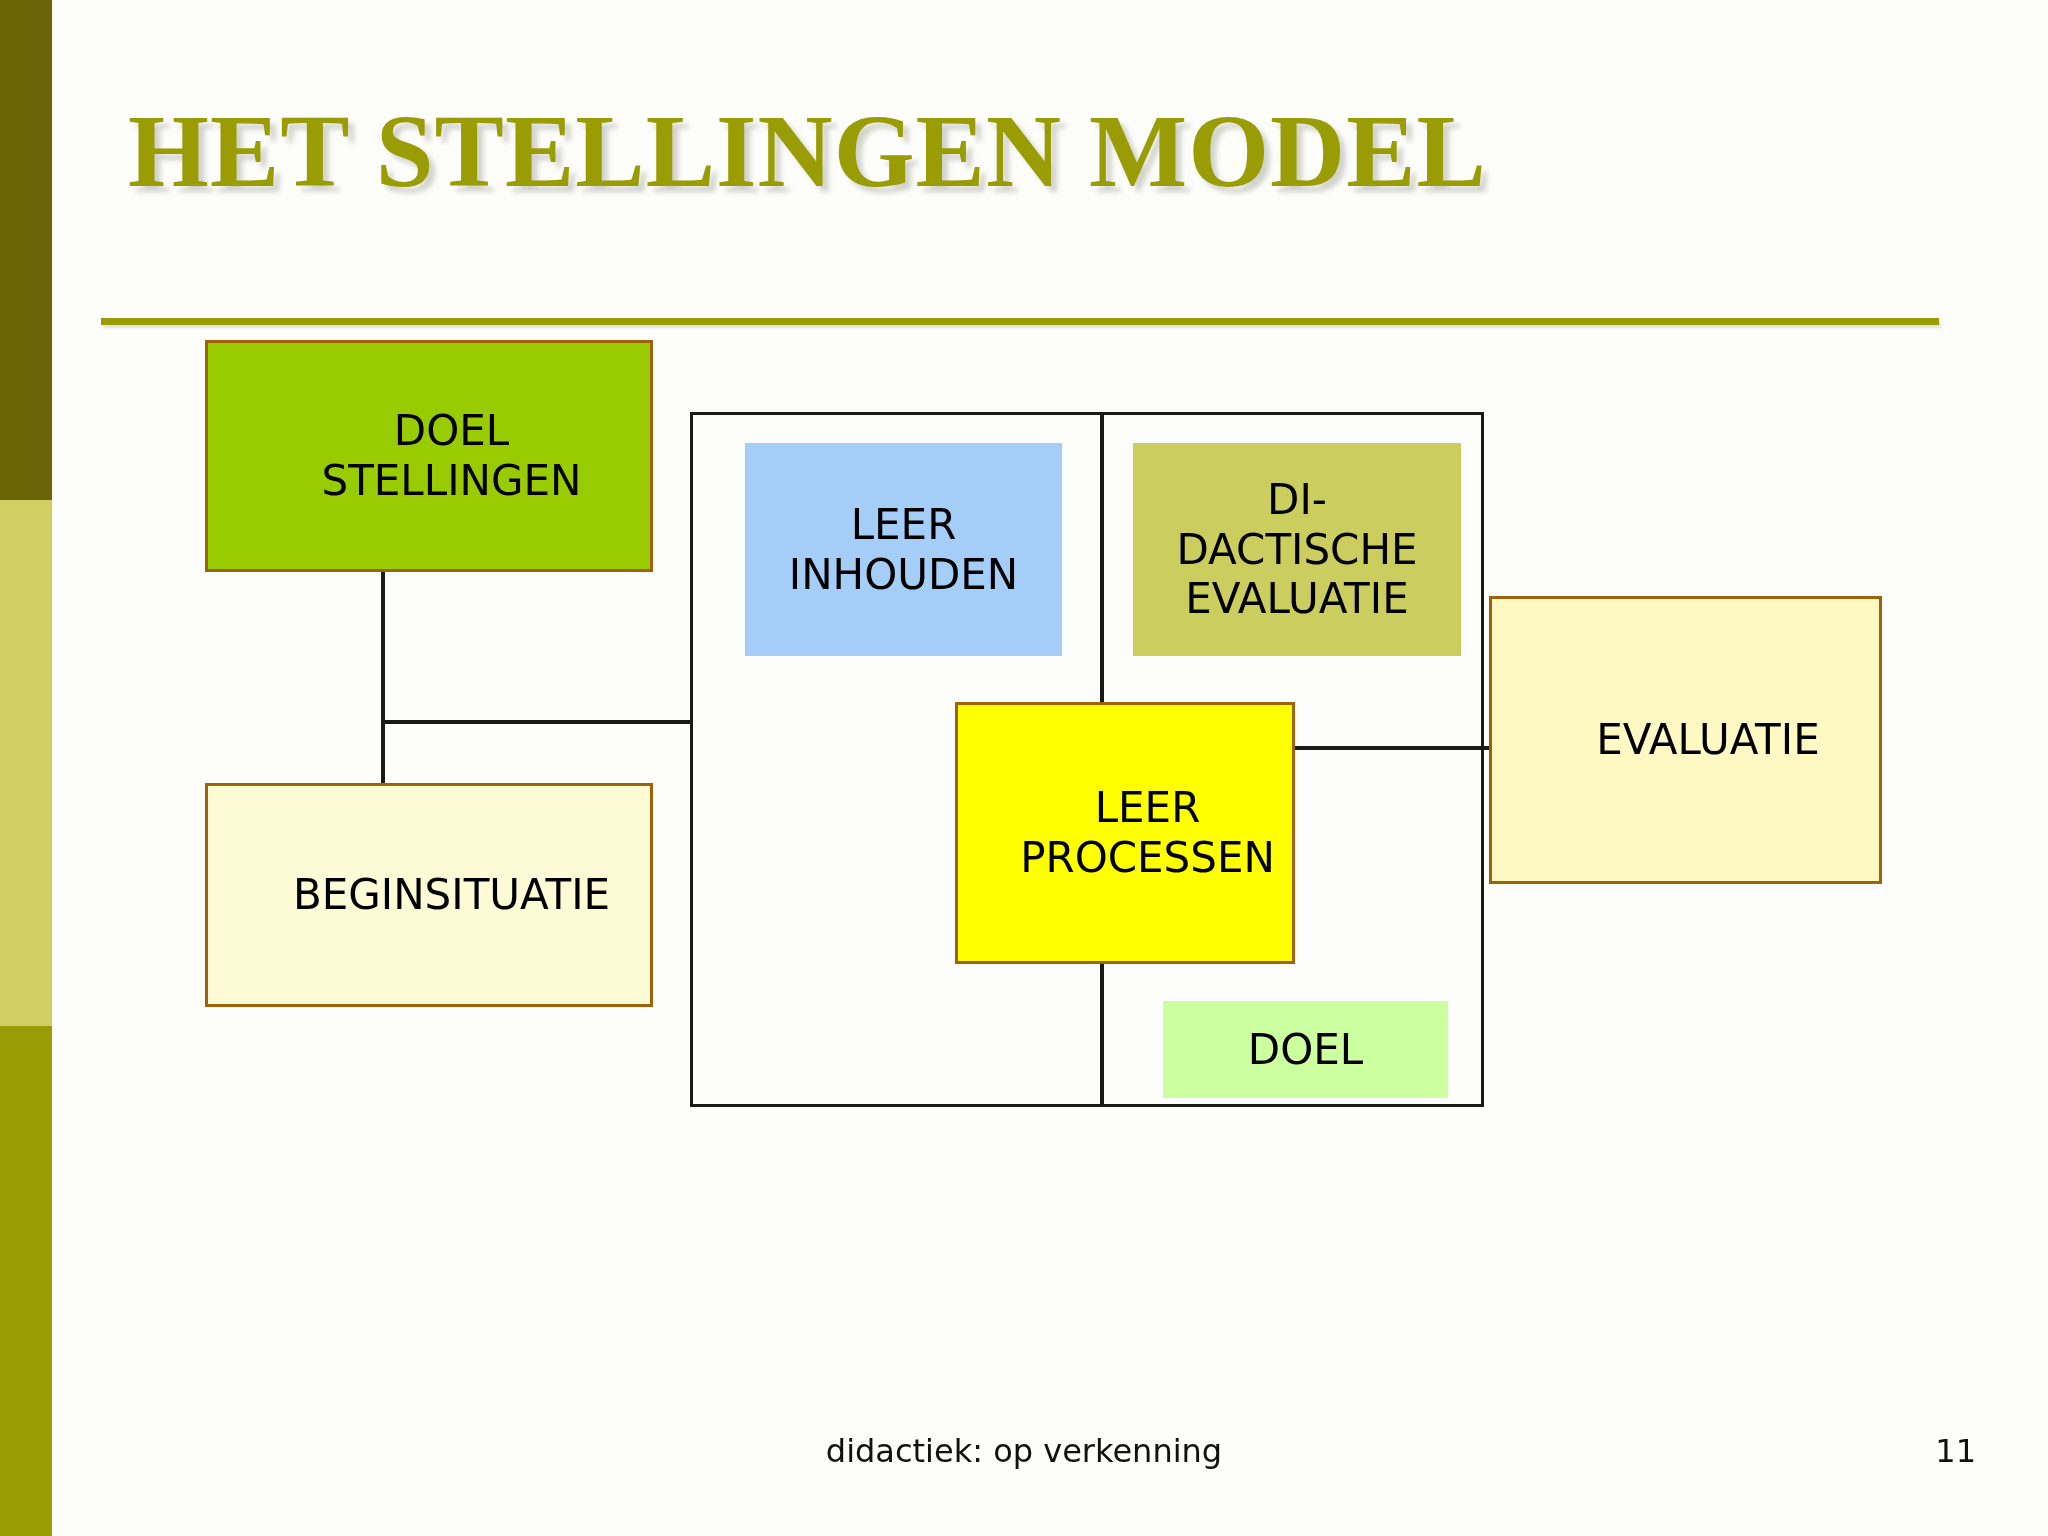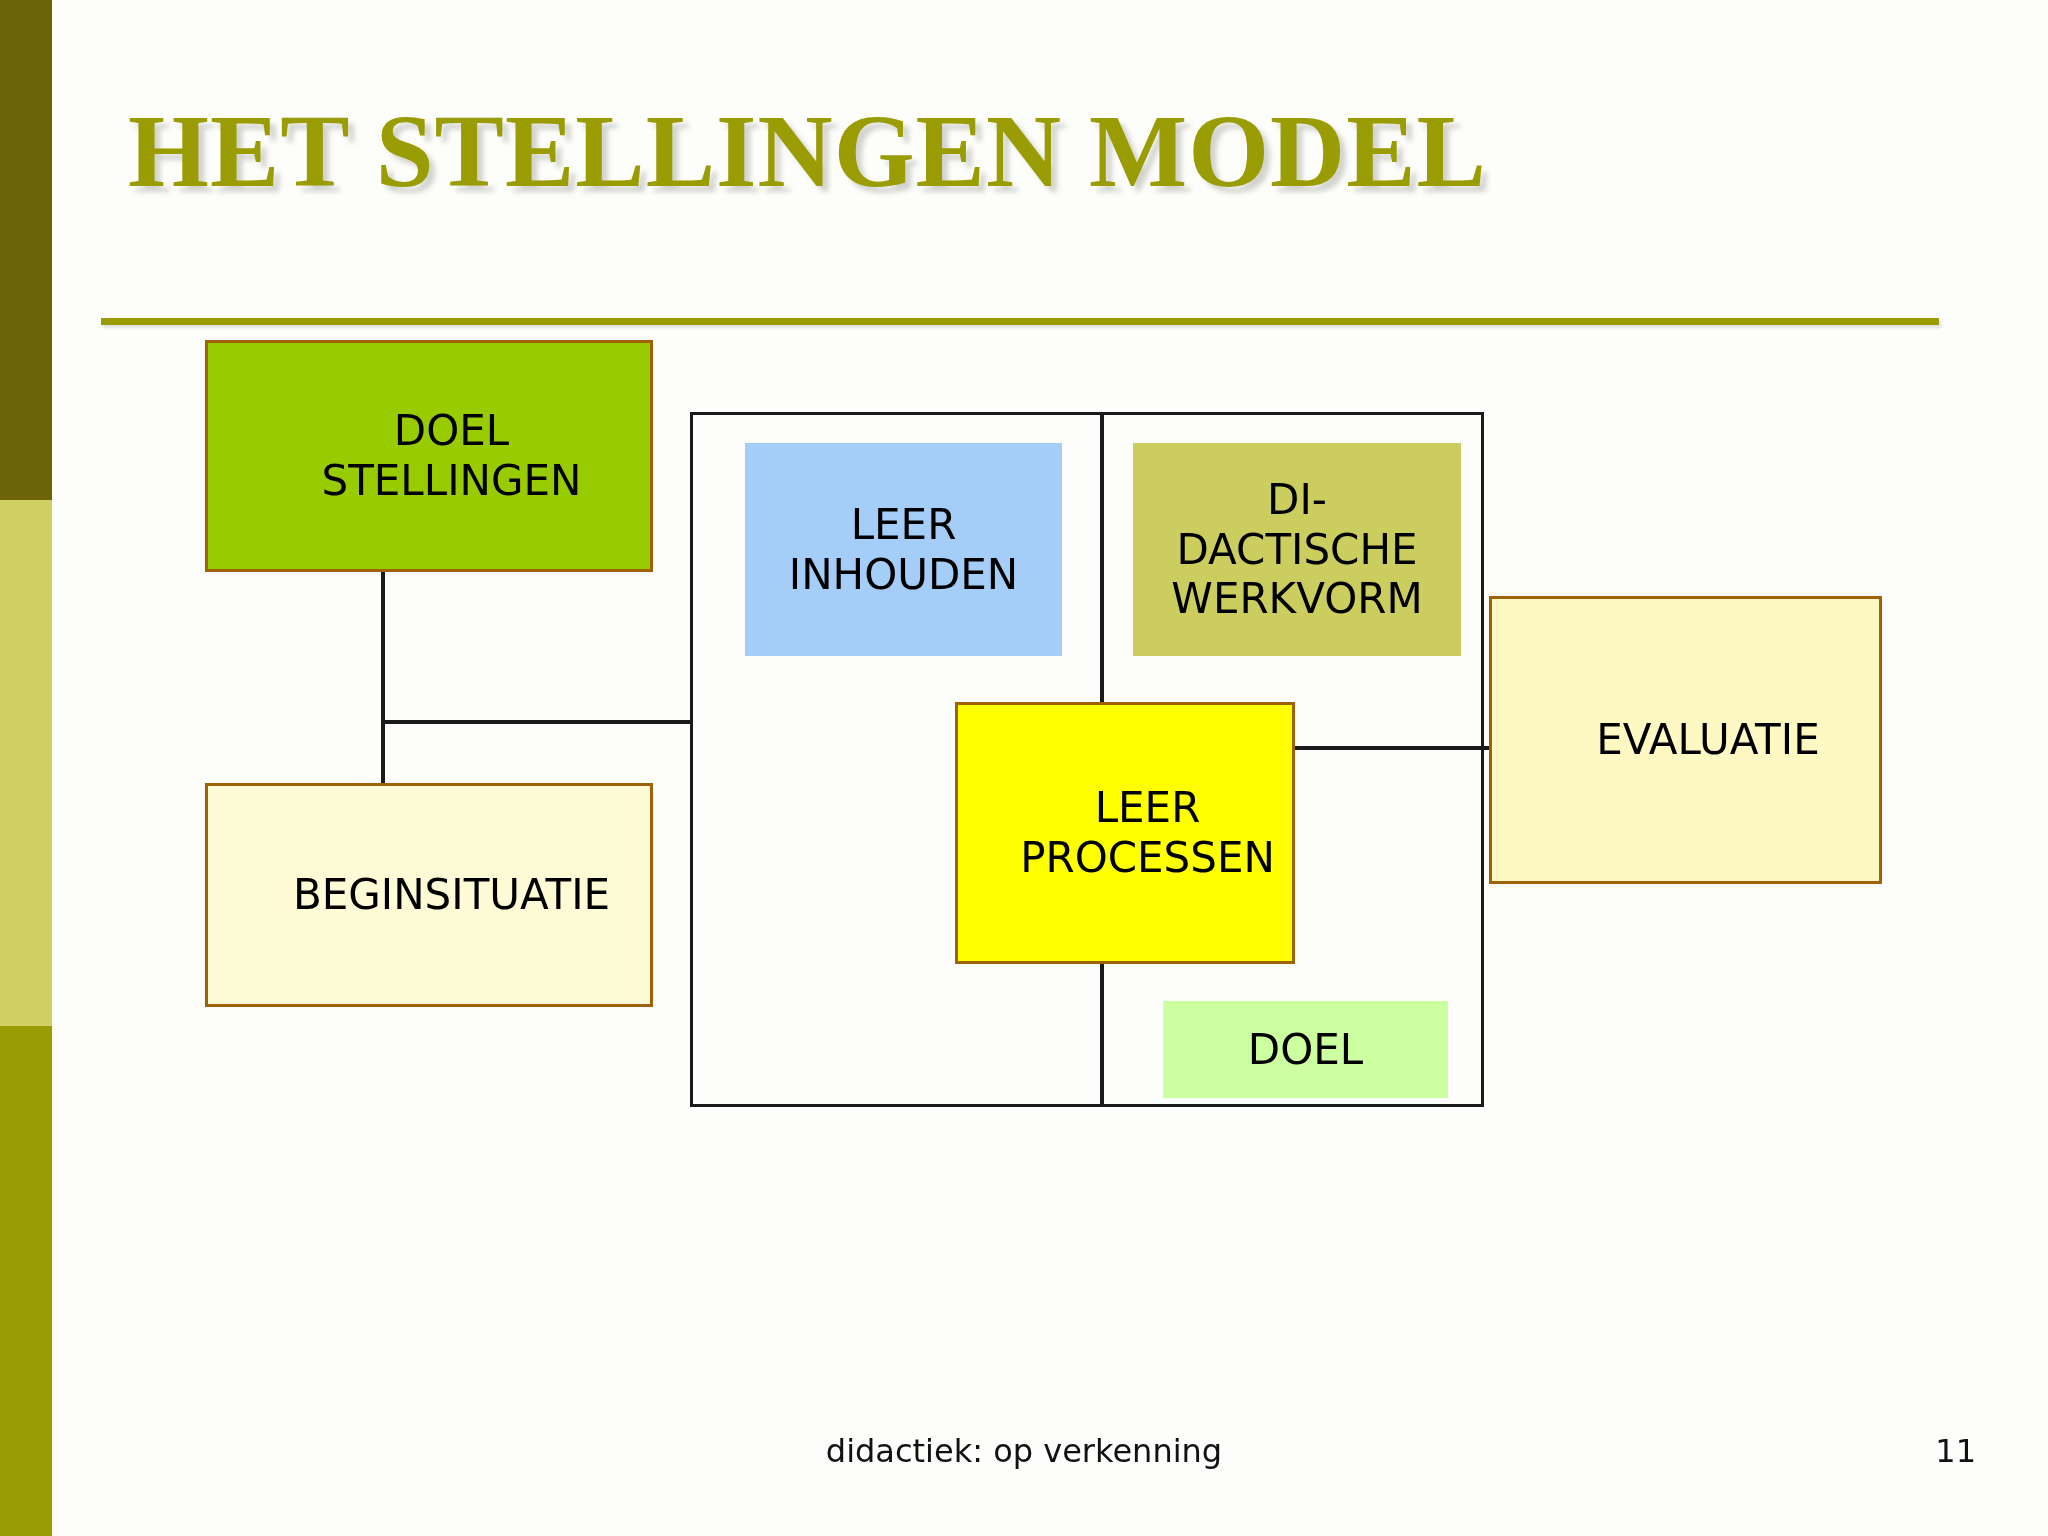--- a/index.html
+++ b/index.html
@@ -138,21 +138,21 @@
         <div class="conn" style="left: 1291px; top: 746px; width: 200px; height: 4px;"></div>
       </div>
     <div id="node-layer">
         <div class="node bordered" style="left: 205px; top: 340px; width: 448px; height: 232px; background: rgb(153, 204, 0);"><span>DOEL
 STELLINGEN</span></div>
         <div class="node bordered" style="left: 205px; top: 783px; width: 448px; height: 224px; background: rgb(252, 251, 214);"><span>BEGINSITUATIE</span></div>
         <div class="node" style="left: 745px; top: 443px; width: 317px; height: 213px; background: rgb(164, 205, 247);"><span>LEER
 INHOUDEN</span></div>
         <div class="node" style="left: 1133px; top: 443px; width: 328px; height: 213px; background: rgb(204, 205, 95);"><span>DI-
 DACTISCHE
-WERKVORM</span></div>
+EVALUATIE</span></div>
         <div class="node bordered" style="left: 955px; top: 702px; width: 340px; height: 262px; background: rgb(255, 255, 0);"><span>LEER
 PROCESSEN</span></div>
         <div class="node" style="left: 1163px; top: 1001px; width: 285px; height: 97px; background: rgb(204, 255, 160);"><span>DOEL</span></div>
         <div class="node bordered" style="left: 1489px; top: 596px; width: 393px; height: 288px; background: #fef9c3;"><span>EVALUATIE</span></div>
       </div>
   </div>
 
   <div class="footer-text">didactiek: op verkenning</div>
   <div class="page-number">11</div>
 

